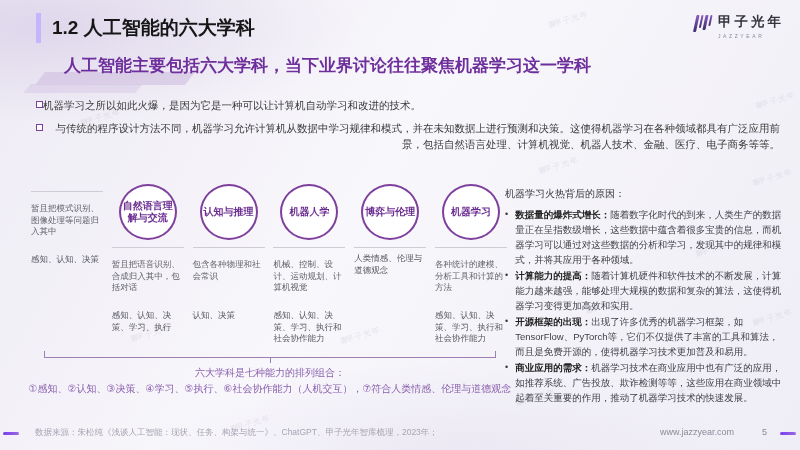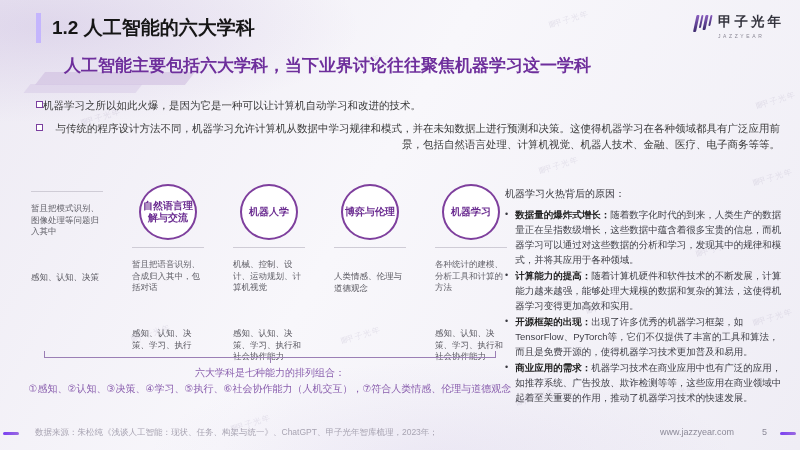--- a/index.html
+++ b/index.html
@@ -52,21 +52,21 @@
   .cols { left:31px; top:184px; width:476px; display:flex; justify-content:space-between; }
   .col { width:72px; display:flex; flex-direction:column; align-items:center; }
   .circle {
     width:58px; height:56px; border:2.5px solid #7e3f9d; border-radius:50%;
     background:#fff; display:flex; align-items:center; justify-content:center;
     text-align:center; font-size:10px; font-weight:bold; color:#6b2d91; line-height:1.2;
     padding:2px;
   }
   .col-divider { width:100%; border-top:1px solid #cfccd6; margin-top:7px; }
   .col-desc { width:100%; margin-top:11px; height:46px; font-size:8.5px; line-height:1.38; color:#63626a; }
-  .col-abil { width:100%; margin-top:23px; font-size:8.5px; line-height:1.38; color:#58575f; }
+  .col-abil { width:100%; margin-top:5px; font-size:8.5px; line-height:1.38; color:#58575f; }
 
   
   .bracket { left:44px; top:351px; width:452px; height:7px;
     border-left:1px solid #9b7fb5; border-right:1px solid #9b7fb5; border-bottom:1px solid #9b7fb5; }
   .bracket-tick { position:absolute; left:50%; top:100%; width:1px; height:6px; background:#9b7fb5; }
   .sum1 { left:35px; top:366px; width:470px; text-align:center; font-size:10px; font-weight:normal; color:#8a5fae; }
   .sum2 { left:24px; top:382px; width:492px; text-align:center; font-size:10px; color:#8a5fae; }
 
   
   .panel { left:505px; top:187px; width:283px; }
@@ -137,20 +137,26 @@
     <div class="col-desc">暂且把模式识别、图像处理等问题归入其中</div>
     <div class="col-abil">感知、认知、决策</div>
   </div>
   <div class="col">
     <div class="circle">自然语言理解与交流</div>
     <div class="col-divider"></div>
     <div class="col-desc">暂且把语音识别、合成归入其中，包括对话</div>
     <div class="col-abil">感知、认知、决策、学习、执行</div>
   </div>
   <div class="col">
+    <div class="circle">认知与推理</div>
+    <div class="col-divider"></div>
+    <div class="col-desc">包含各种物理和社会常识</div>
+    <div class="col-abil">认知、决策</div>
+  </div>
+  <div class="col">
     <div class="circle">机器人学</div>
     <div class="col-divider"></div>
     <div class="col-desc">机械、控制、设计、运动规划、计算机视觉</div>
     <div class="col-abil">感知、认知、决策、学习、执行和社会协作能力</div>
   </div>
   <div class="col">
     <div class="circle">博弈与伦理</div>
     <div class="col-divider"></div>
     <div class="col-abil">人类情感、伦理与道德观念</div>
   </div>

